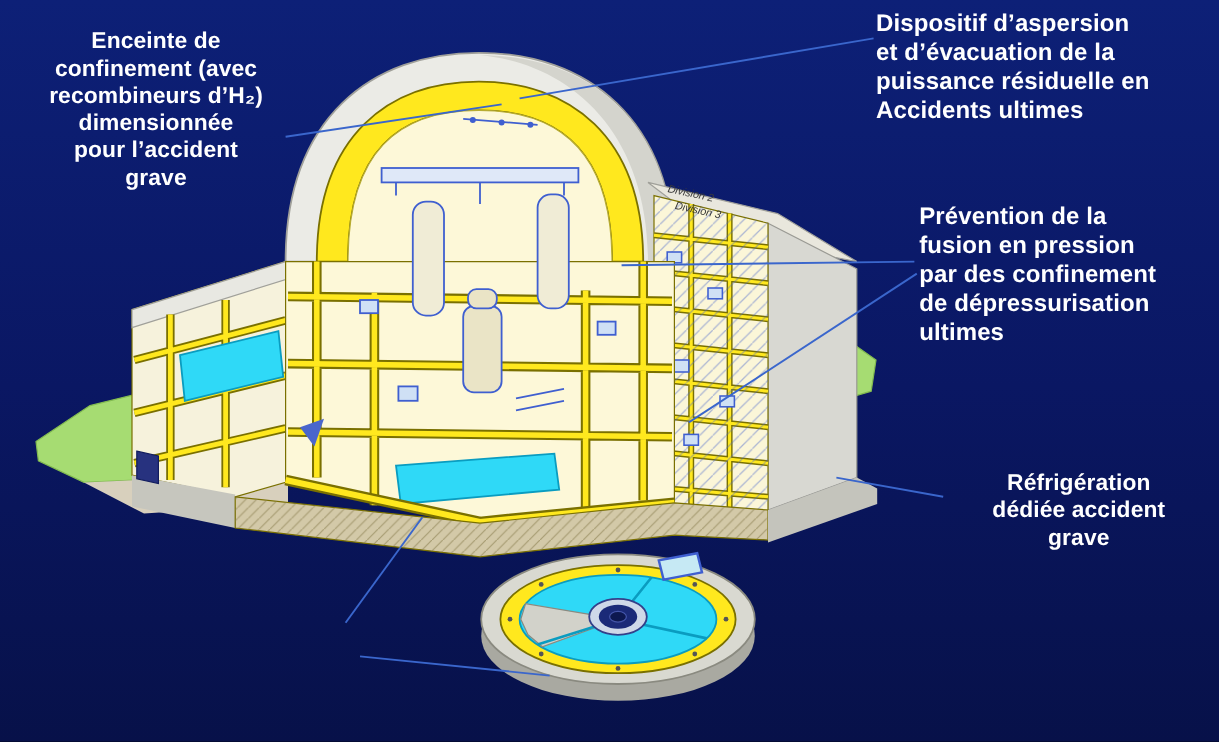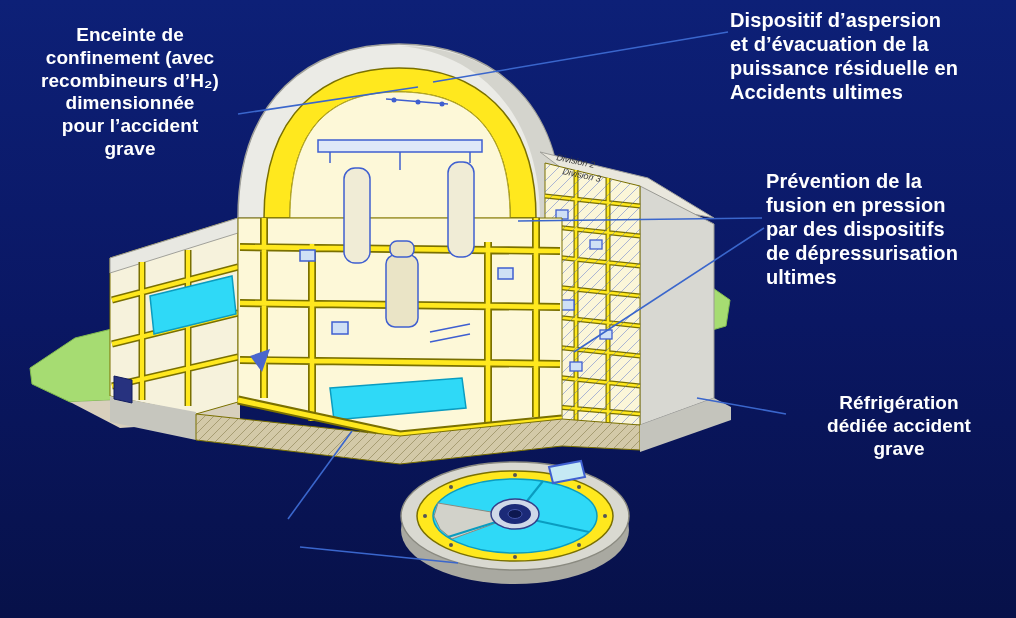--- a/index.html
+++ b/index.html
@@ -159,21 +159,21 @@
 pour l’accident
 grave</div>
 
   <div class="label" id="label-spray">Dispositif d’aspersion
 et d’évacuation de la
 puissance résiduelle en
 Accidents ultimes</div>
 
   <div class="label" id="label-depressurization">Prévention de la
 fusion en pression
-par des dispositifs
+par des confinement
 de dépressurisation
 ultimes</div>
 
   <div class="label center" id="label-cooling">Réfrigération
 dédiée accident
 grave</div>
 
 
 </div>
 

